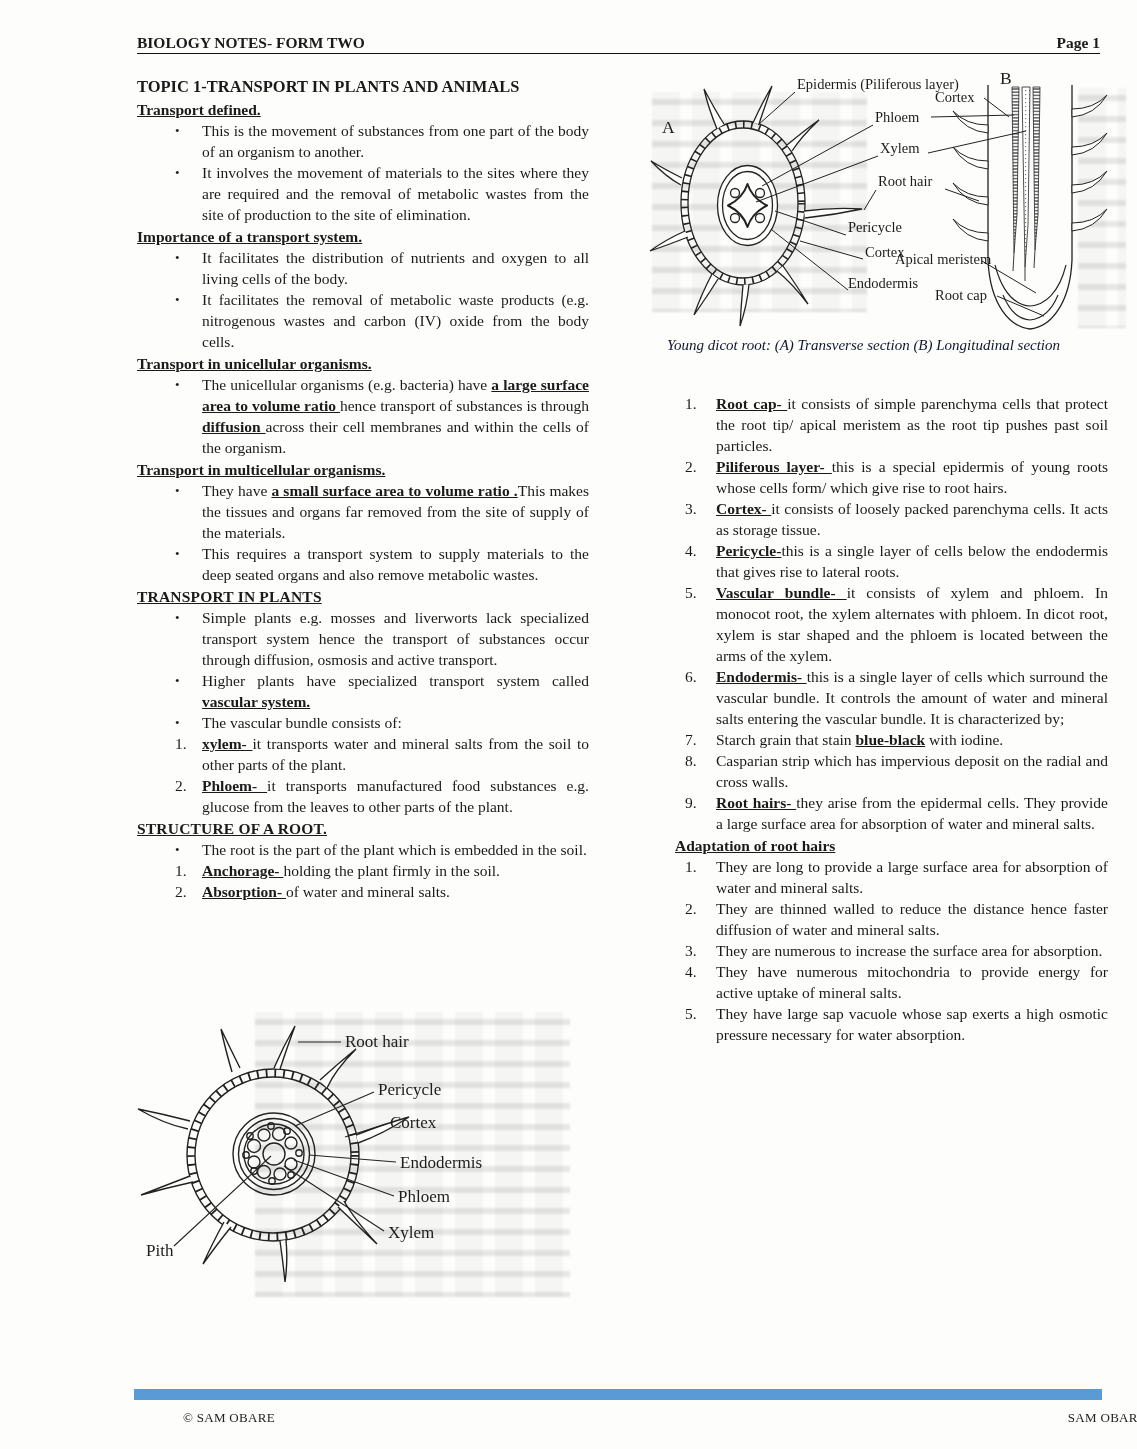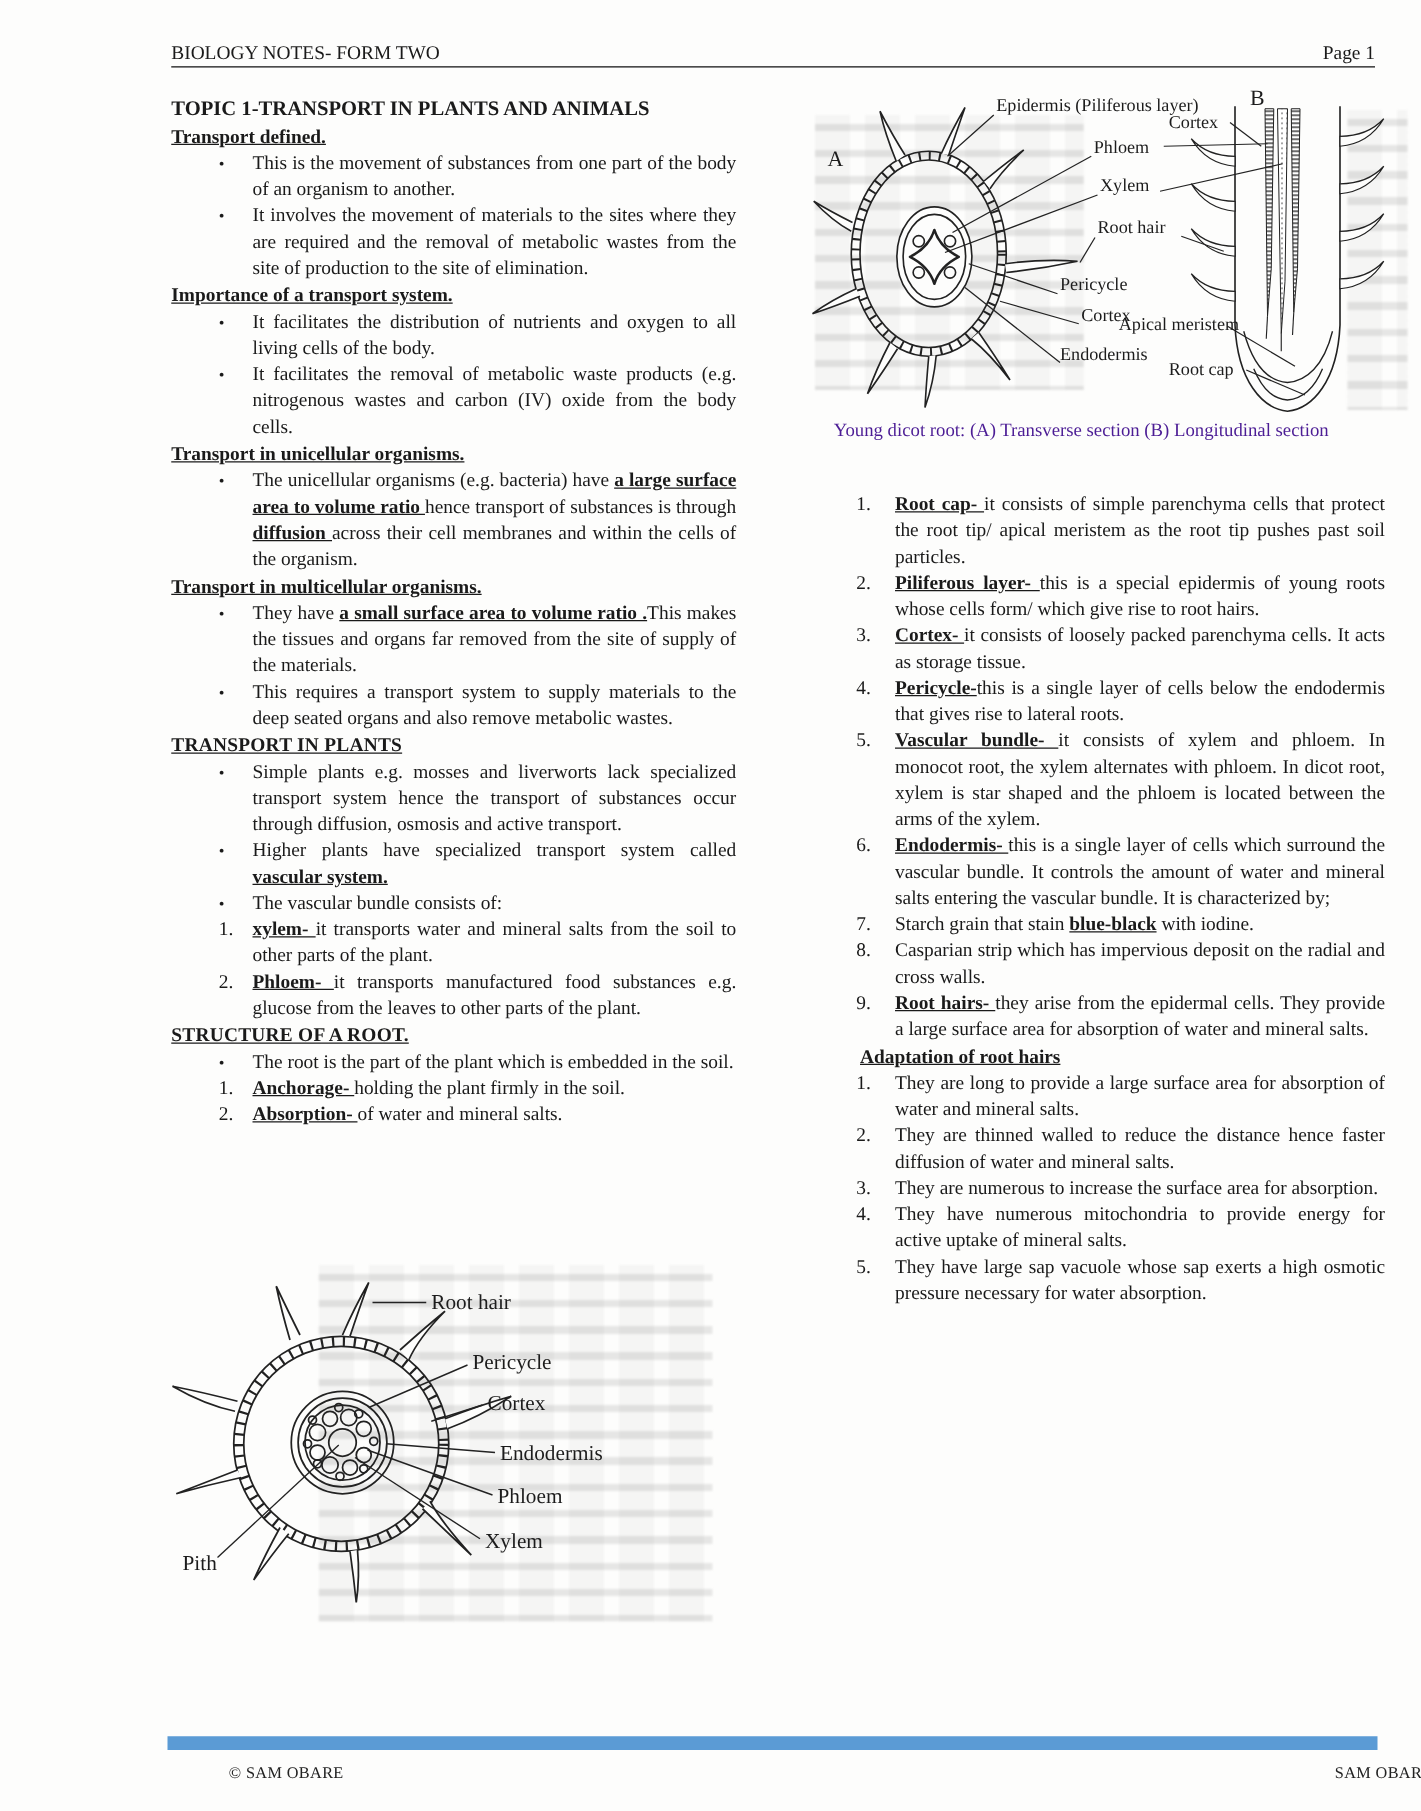--- a/index.html
+++ b/index.html
@@ -7,45 +7,45 @@
   #page {
     position:relative; width:1137px; height:1449px; margin:0 auto;
     background:#fdfdfc; overflow:hidden; color:#1a1a1a;
     font-family:"Liberation Serif", serif;
   }
   
   #hdr {
     position:absolute; left:137px; top:34px; width:963px;
     display:flex; justify-content:space-between; align-items:flex-end;
     border-bottom:1.7px solid #111; padding-bottom:1px;
-    font-weight:normal; font-size:15.5px;
+    font-weight:bold; font-size:15.5px;
   }
   
   .col { position:absolute; font-size:15.5px; line-height:21px; text-align:justify; }
   #lcol { left:137px; top:76px;  width:452px; }
   #rcol { left:653px; top:393px; width:455px; }
   .topic { font-weight:bold; font-size:16.5px; line-height:22px; }
   .h  { font-weight:bold; text-decoration:underline; margin-top:1px; }
   .h.caps { letter-spacing:.2px; }
-  .h.ind { margin-left:35px; }
+  .h.ind { margin-left:22px; }
   .bu { font-weight:bold; text-decoration:underline; }
   .li { display:flex; }
   .li .mk { flex:0 0 27px; margin-left:38px; }
   .li.blt .mk { font-size:13px; line-height:21px; }
   .li .tx { flex:1 1 auto; }
   #rcol .li .mk { flex:0 0 31px; margin-left:32px; }
   
   svg { position:absolute; overflow:visible; }
   svg text { font-family:"Liberation Serif", serif; fill:#1c1c1c; }
   .dlbl  { font-size:14.5px; }
   .dlbl2 { font-size:17px; }
   .dletter { font-size:17.5px; }
   #caption {
     position:absolute; left:667px; top:337px; width:400px;
-    font-size:15px; color:#4c1d95;
+    font-style:italic; font-size:15px; color:#0f172a;
   }
   
   .ghost {
     position:absolute; pointer-events:none;
     background:
       repeating-linear-gradient(180deg, transparent 0 7px, rgba(95,95,95,.14) 7px 13px, transparent 13px 21px),
       repeating-linear-gradient(90deg, rgba(120,120,120,.06) 0 28px, transparent 28px 40px);
     filter:blur(1px);
   }
   

